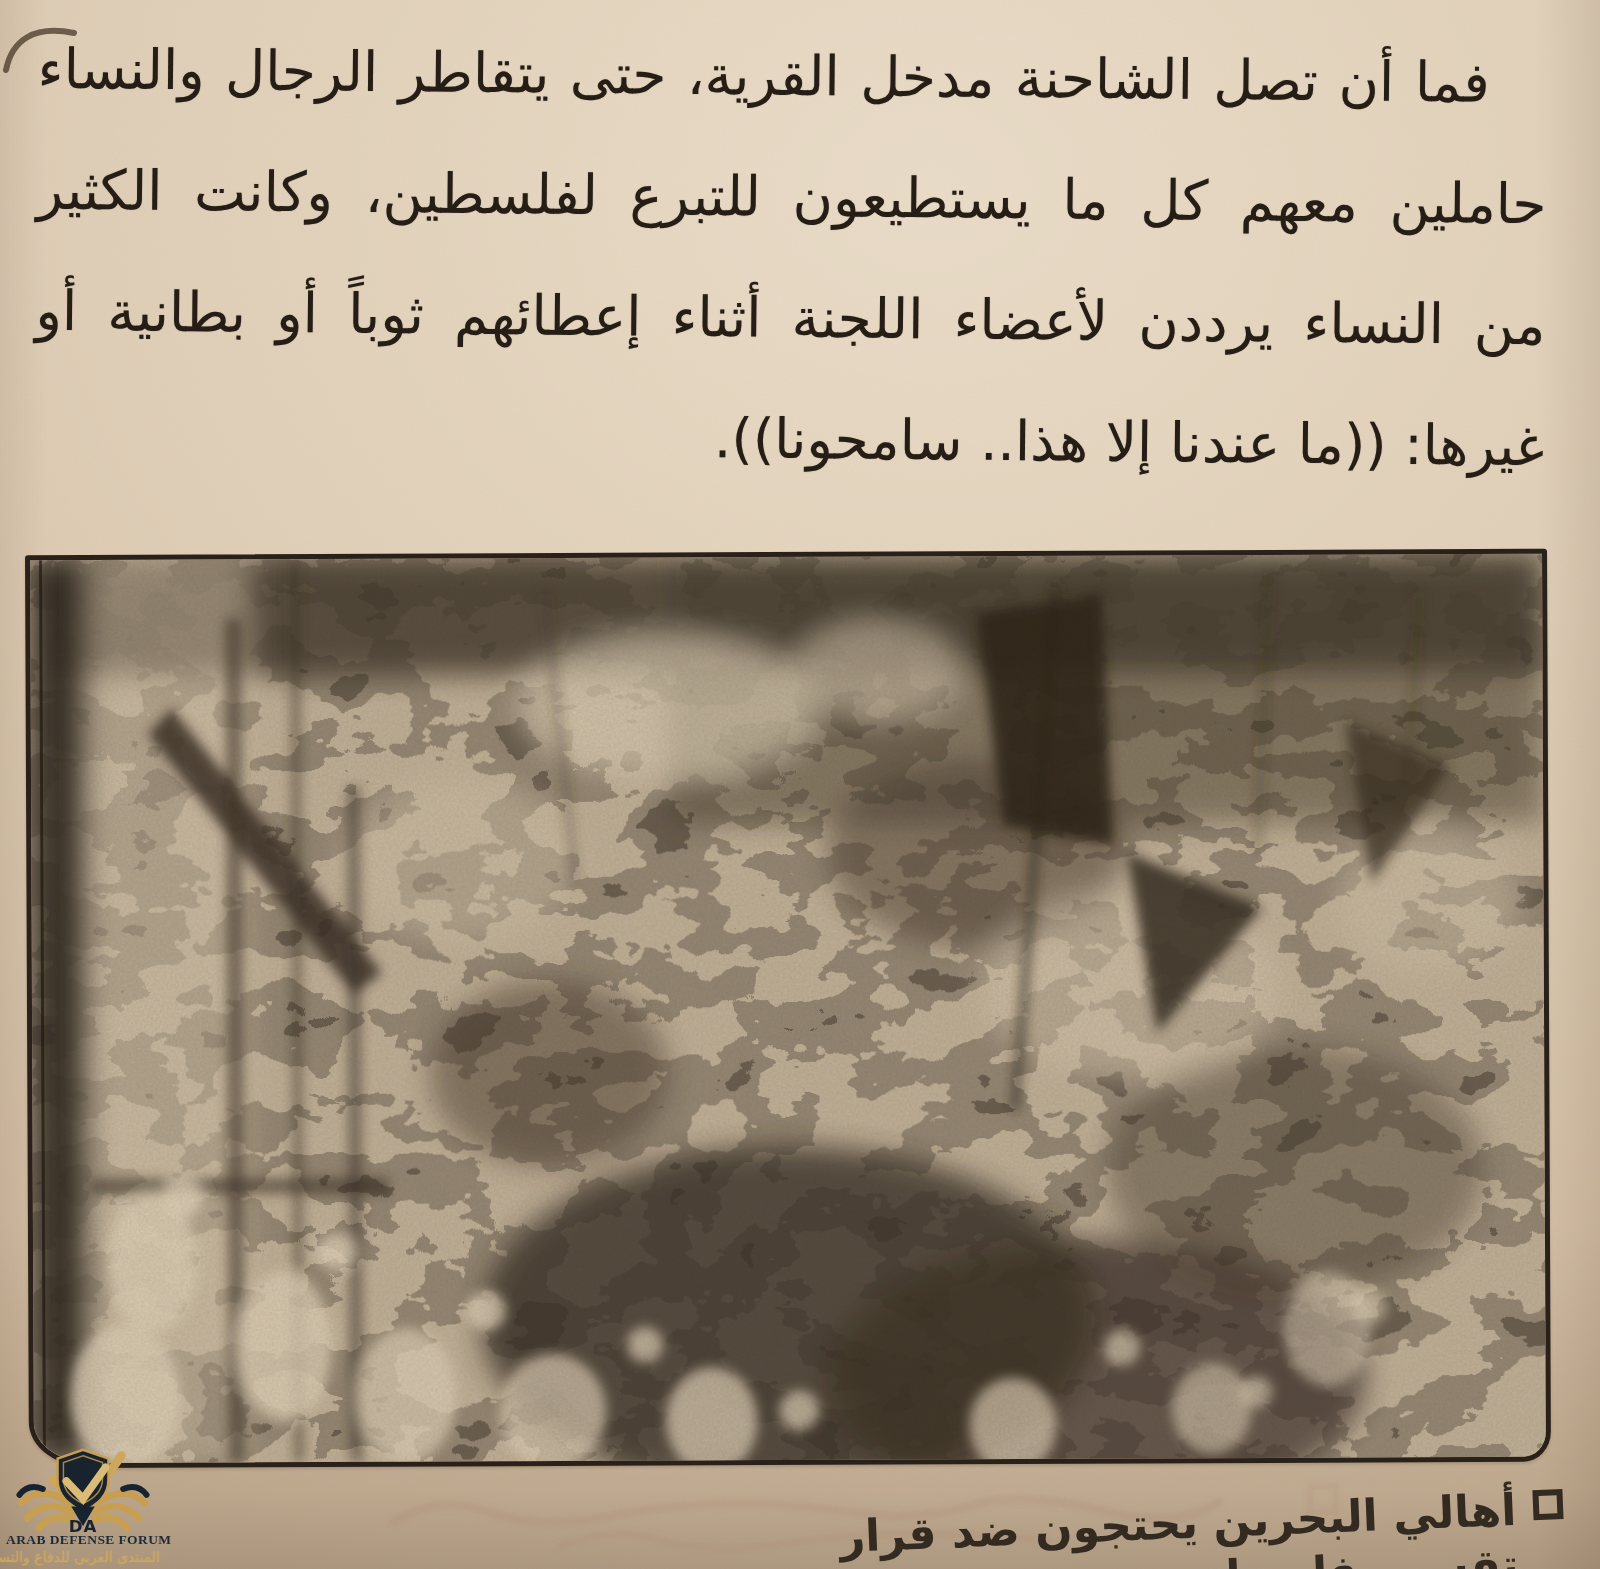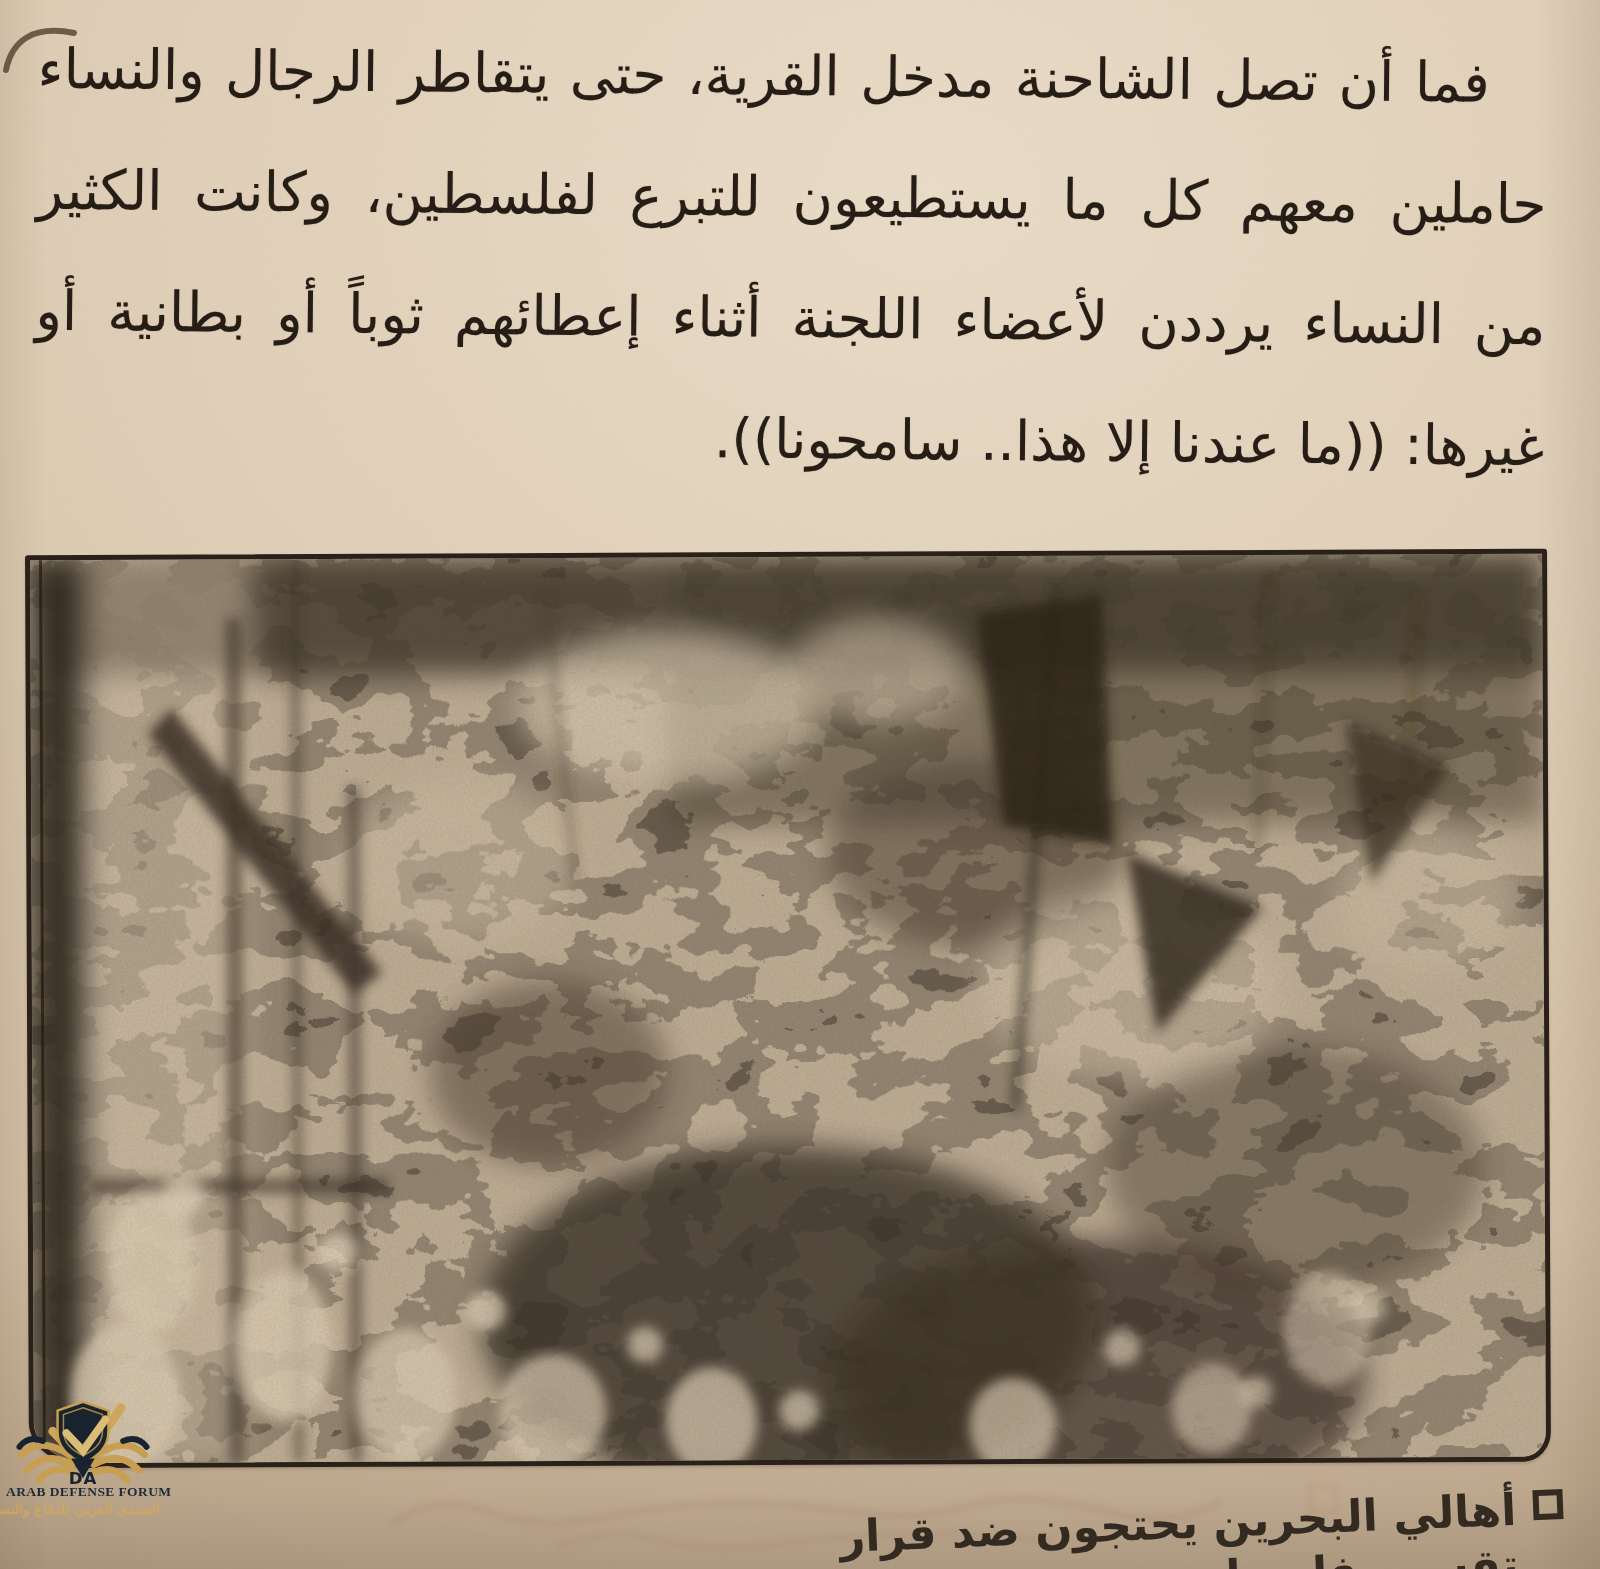--- a/index.html
+++ b/index.html
@@ -49,21 +49,21 @@
     direction:rtl; display:flex; gap:17px; align-items:flex-start;
     color:#332a21; font-weight:700; font-size:44px;
   }
   .caption .bullet {
     flex:0 0 auto; width:30px; height:30px; margin-top:9px;
     border:6px solid #332a21; background:transparent;
   }
   .caption .txt { line-height:1.25; letter-spacing:.5px; }
 
   
-  .watermark { position:absolute; left:6px; top:1396px; width:154px; text-align:right; }
+  .watermark { position:absolute; left:6px; top:1444px; width:154px; text-align:right; }
   .watermark .emblem { width:150px; height:90px; display:block; margin:0 auto; }
   .wm-title {
     font-family:"Liberation Serif", serif; font-weight:700; font-size:13.5px;
     letter-spacing:.4px; color:#1c2a38; white-space:nowrap; margin-top:-2px;
   }
   .wm-sub {
     direction:rtl; font-size:14px; color:#cfa85c; white-space:nowrap; margin-top:1px;
     text-shadow:0 0 2px rgba(220,180,100,.45);
   }
 

